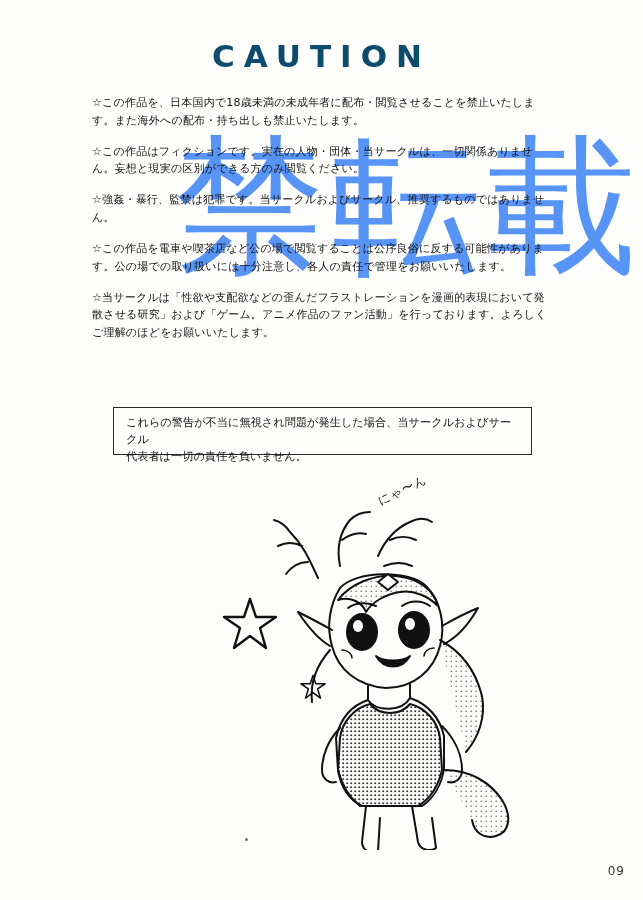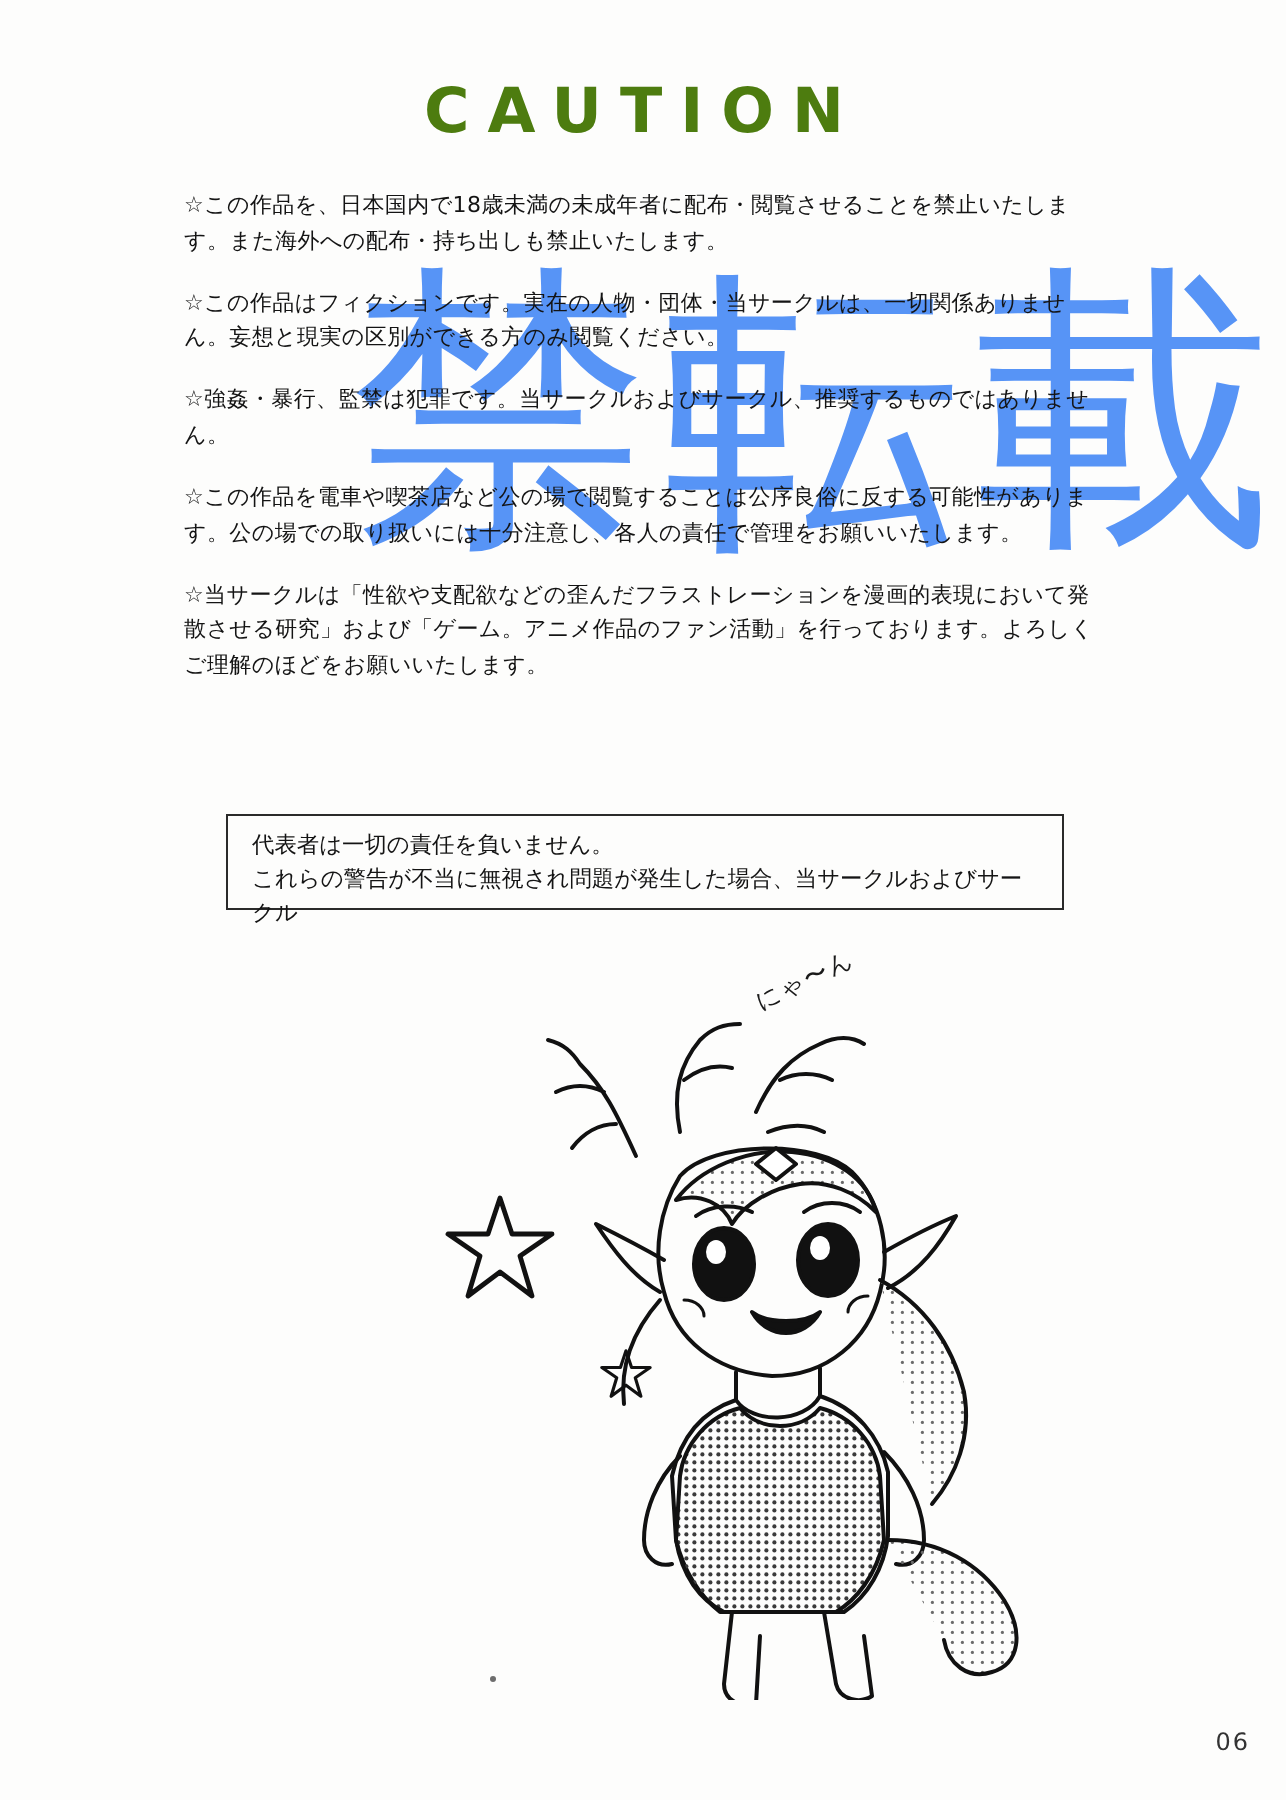--- a/index.html
+++ b/index.html
@@ -44,21 +44,21 @@
   .title {
     position: absolute;
     top: 38px;
     left: 0;
     right: 0;
     text-align: center;
     font-family: "DejaVu Sans", "Liberation Sans", sans-serif;
     font-size: 31px;
     font-weight: 700;
     letter-spacing: 9px;
-    color: #4d7c0f;
+    color: #0c4a6e;
   }
 
   .body-block {
     position: absolute;
     top: 94px;
     left: 92px;
     width: 462px;
   }
 
   .para {
@@ -146,22 +146,22 @@
 
   <div class="body-block">
     <p class="para">☆この作品を、日本国内で18歳未満の未成年者に配布・閲覧させることを禁止いたします。また海外への配布・持ち出しも禁止いたします。</p>
     <p class="para">☆この作品はフィクションです。実在の人物・団体・当サークルは、一切関係ありません。妄想と現実の区別ができる方のみ閲覧ください。</p>
     <p class="para">☆強姦・暴行、監禁は犯罪です。当サークルおよびサークル、推奨するものではありません。</p>
     <p class="para">☆この作品を電車や喫茶店など公の場で閲覧することは公序良俗に反する可能性があります。公の場での取り扱いには十分注意し、各人の責任で管理をお願いいたします。</p>
     <p class="para">☆当サークルは「性欲や支配欲などの歪んだフラストレーションを漫画的表現において発散させる研究」および「ゲーム。アニメ作品のファン活動」を行っております。よろしくご理解のほどをお願いいたします。</p>
   </div>
 
   <div class="notice-box">
+    <p class="notice-line">これらの警告が不当に無視され問題が発生した場合、当サークルおよびサークル</p>
     <p class="notice-line">代表者は一切の責任を負いません。</p>
-    <p class="notice-line">これらの警告が不当に無視され問題が発生した場合、当サークルおよびサークル</p>
   </div>
 
   <div class="illus">
 
     <div class="sfx">にゃ〜ん</div>
 
     <div class="star star-big">
       <svg width="56" height="56" viewBox="0 0 56 56">
         <path d="M28 3 L34 21 L54 21 L38 32 L44 52 L28 40 L12 52 L18 32 L2 21 L22 21 Z" fill="none" stroke="#111" stroke-width="2.4" stroke-linejoin="round"></path>
       </svg>
@@ -228,15 +228,15 @@
 
         <path d="M176 336 L172 372 C172 380, 180 384, 188 382 L190 348"></path>
         <path d="M222 336 L228 372 C230 380, 240 382, 246 378 L242 348"></path>
 
       </g>
     </svg>
   </div>
 
   <div class="dot-speck"></div>
 
-  <div class="page-num">06</div>
+  <div class="page-num">09</div>
 
 </div>
 
 </body></html>

